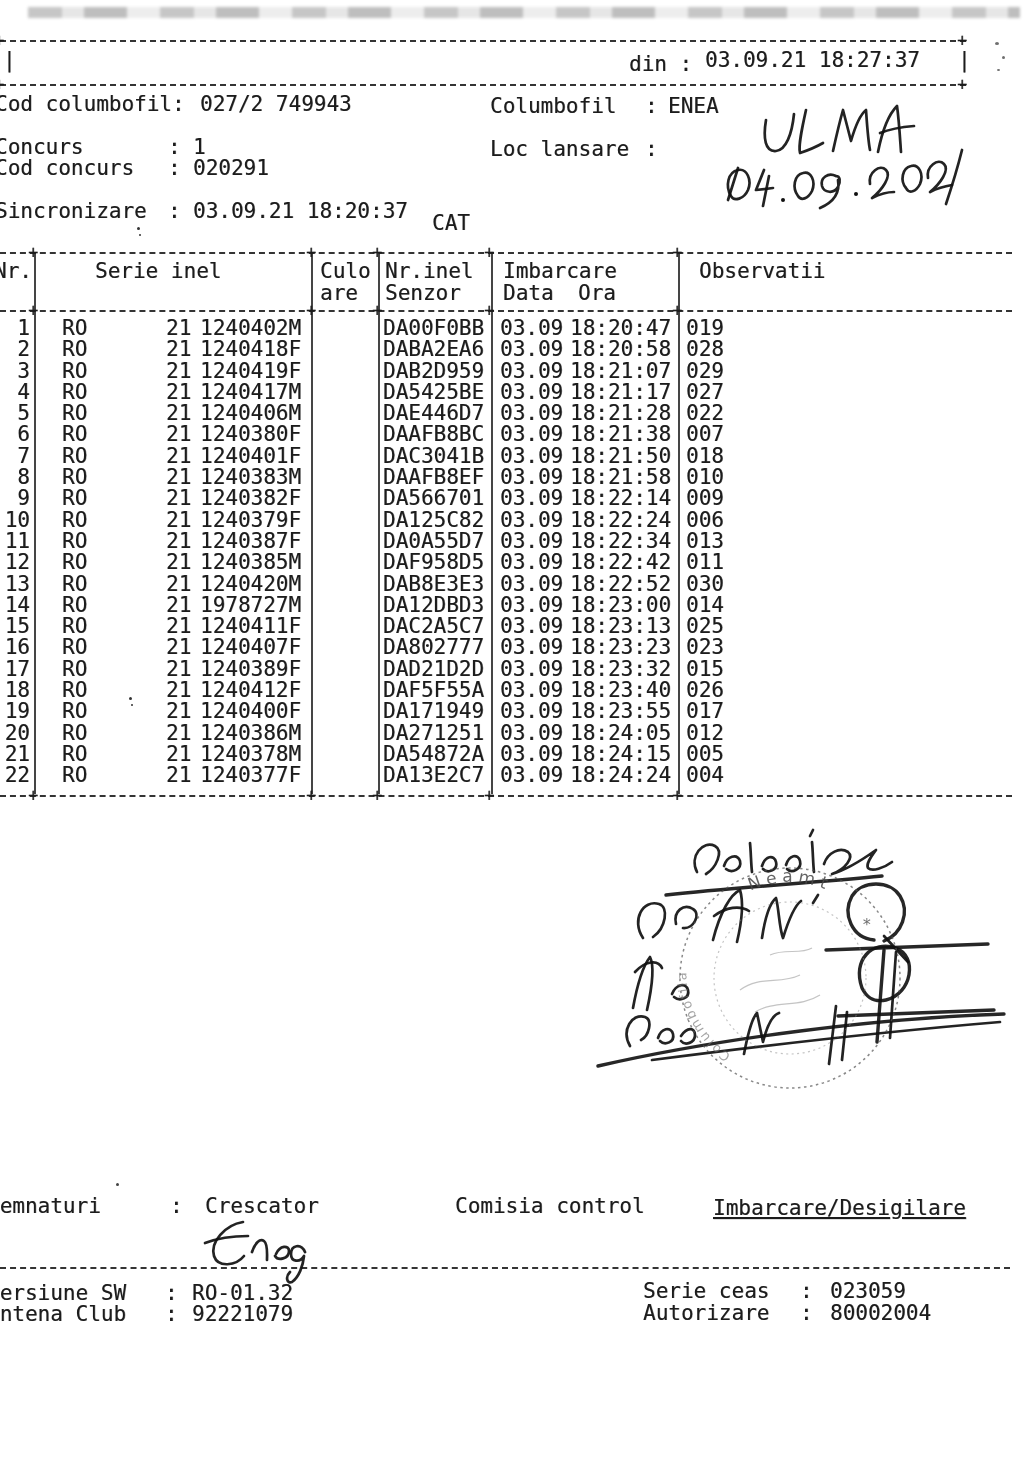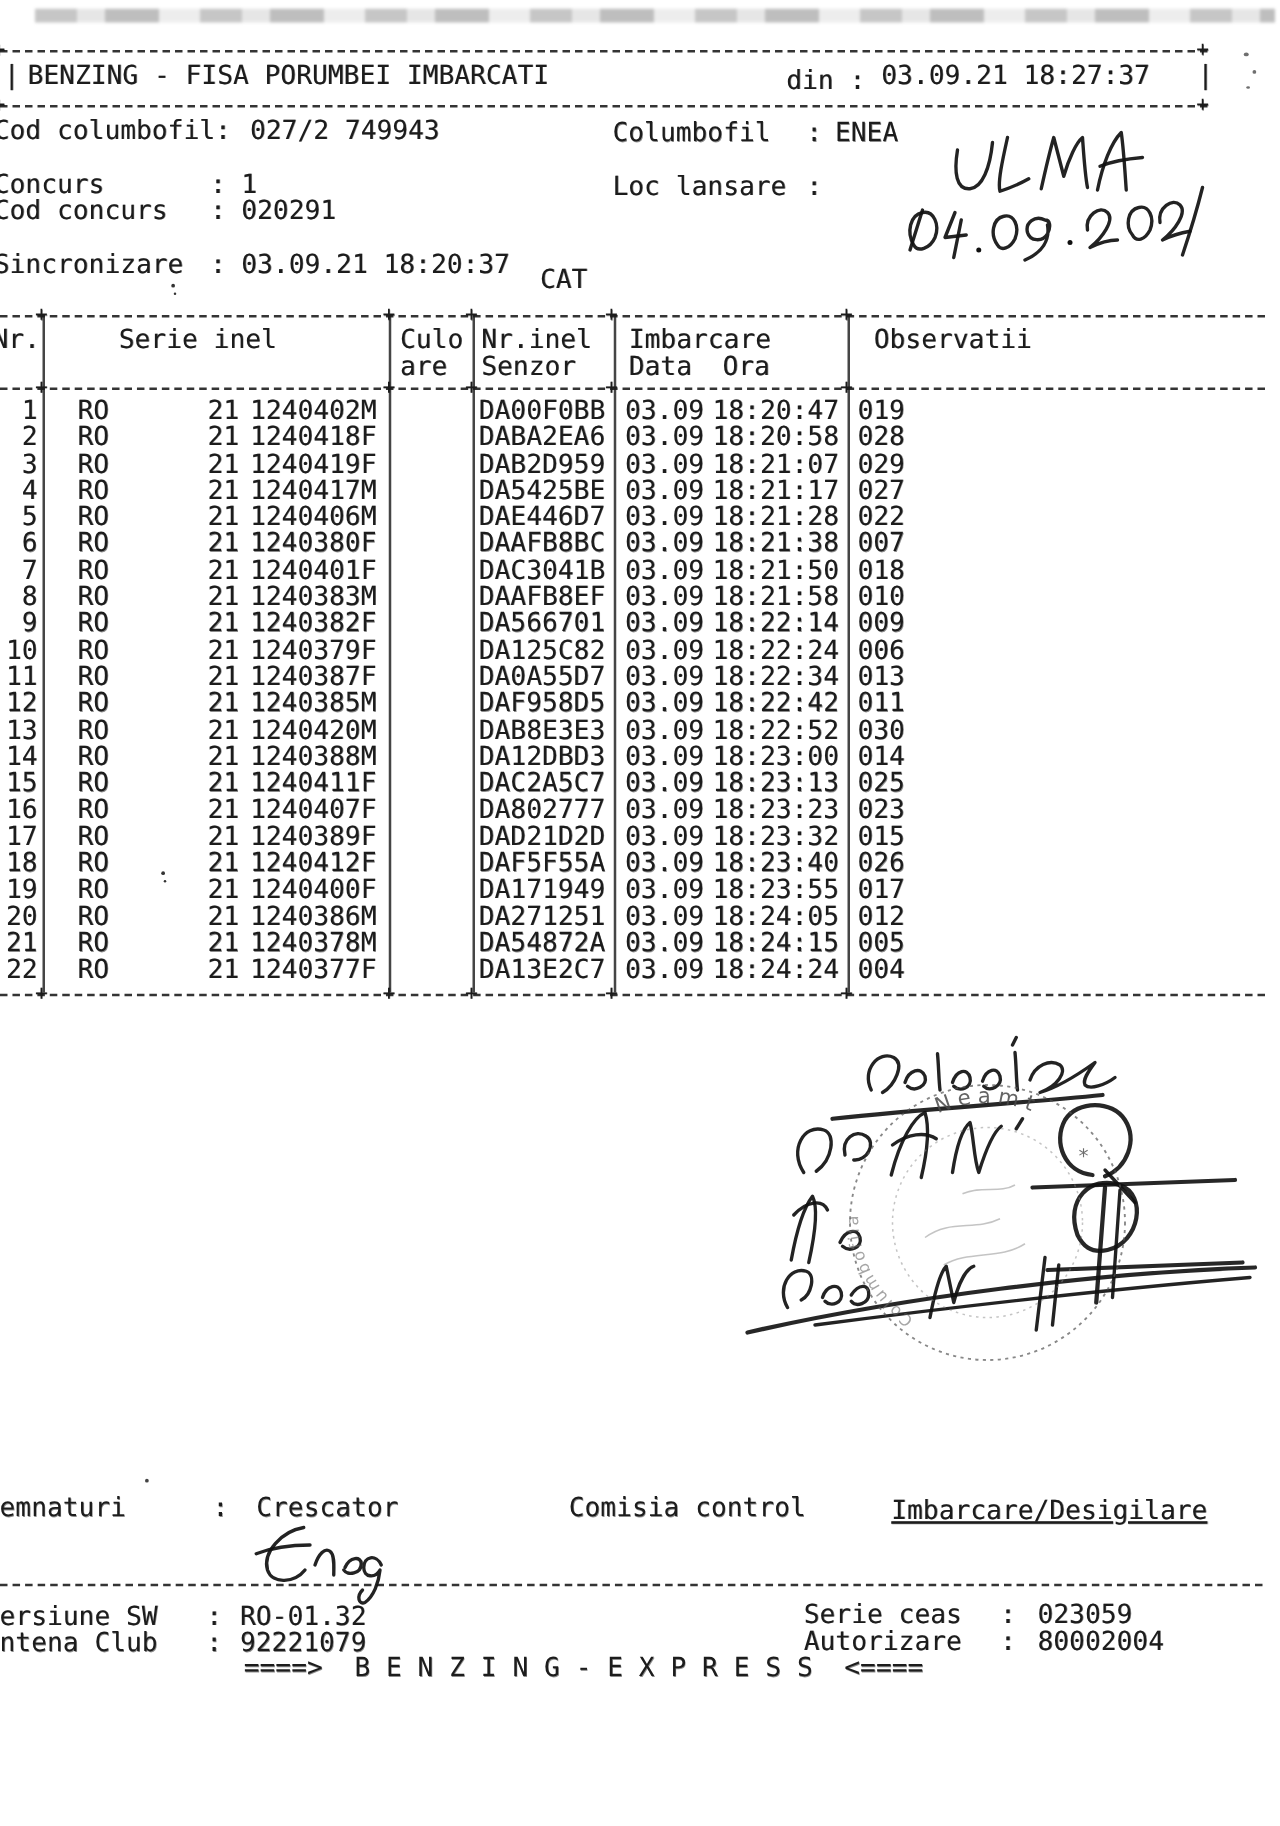--- a/index.html
+++ b/index.html
@@ -48,21 +48,20 @@
   <div class="speck" style="left:137px;top:227px;width:3px;height:3px;background:#333;"></div>
   <div class="speck" style="left:139px;top:234px;width:2px;height:2px;background:#333;"></div>
   <div class="speck" style="left:129px;top:697px;width:3px;height:3px;background:#333;"></div>
   <div class="speck" style="left:131px;top:704px;width:2px;height:2px;background:#333;"></div>
   <div class="speck" style="left:116px;top:1183px;width:3px;height:3px;background:#444;"></div>
 
   <div class="dash" style="left:0;top:40px;width:966px;"></div>
   <span class="plus" style="left:-6px;top:32px;">+</span>
   <span class="plus" style="left:957px;top:32px;">+</span>
   <span class="t" style="left:3px;top:50px;">|</span>
-  <span class="t" style="left:22px;top:50px;">BENZING - FISA PORUMBEI IMBARCATI</span>
   <span class="t" style="left:629px;top:54px;">din :</span>
   <span class="t" style="left:705px;top:50px;">03.09.21 18:27:37</span>
   <span class="t" style="left:958px;top:50px;">|</span>
   <div class="dash" style="left:0;top:84px;width:966px;"></div>
   <span class="plus" style="left:-6px;top:76px;">+</span>
   <span class="plus" style="left:957px;top:76px;">+</span>
 
   <span class="t" style="left:-5px;top:94px;">Cod columbofil:</span>
   <span class="t" style="left:200px;top:94px;">027/2 749943</span>
   <span class="t" style="left:490px;top:96px;">Columbofil</span>
@@ -243,21 +242,21 @@
       <span class="c-inel">1240420M</span>
       <span class="c-senzor">DAB8E3E3</span>
       <span class="c-data">03.09</span>
       <span class="c-ora">18:22:52</span>
       <span class="c-obs">030</span>
     </div>
       <div class="trow">
       <span class="c-nr">14</span>
       <span class="c-tara">RO</span>
       <span class="c-an">21</span>
-      <span class="c-inel">1240388M</span>
+      <span class="c-inel">1978727M</span>
       <span class="c-senzor">DA12DBD3</span>
       <span class="c-data">03.09</span>
       <span class="c-ora">18:23:00</span>
       <span class="c-obs">014</span>
     </div>
       <div class="trow">
       <span class="c-nr">15</span>
       <span class="c-tara">RO</span>
       <span class="c-an">21</span>
       <span class="c-inel">1240411F</span>
@@ -360,21 +359,20 @@
   <span class="t" style="left:165px;top:1304px;">:</span>
   <span class="t" style="left:192px;top:1304px;">92221079</span>
 
   <span class="t" style="left:643px;top:1281px;">Serie ceas</span>
   <span class="t" style="left:800px;top:1281px;">:</span>
   <span class="t" style="left:830px;top:1281px;">023059</span>
   <span class="t" style="left:643px;top:1303px;">Autorizare</span>
   <span class="t" style="left:800px;top:1303px;">:</span>
   <span class="t" style="left:830px;top:1303px;">80002004</span>
 
-  <span class="t" style="left:195px;top:1324px;">====&gt;  B E N Z I N G - E X P R E S S  &lt;====</span>
 
   <svg class="ink" width="1024" height="1461" viewBox="0 0 1024 1461">
     <defs>
       <path id="arc-top" d="M700,945 A96,96 0 0 1 880,945"></path>
       <path id="arc-left" d="M745,1062 A96,96 0 0 1 697,930"></path>
     </defs>
 
     <g aria-label="ULMA">
       <path class="hw" d="M766,120 C763,138 765,152 776,151 C786,150 792,134 794,114"></path>
       <path class="hw" d="M806,110 C802,128 798,146 800,153 C806,151 816,147 823,143"></path>

